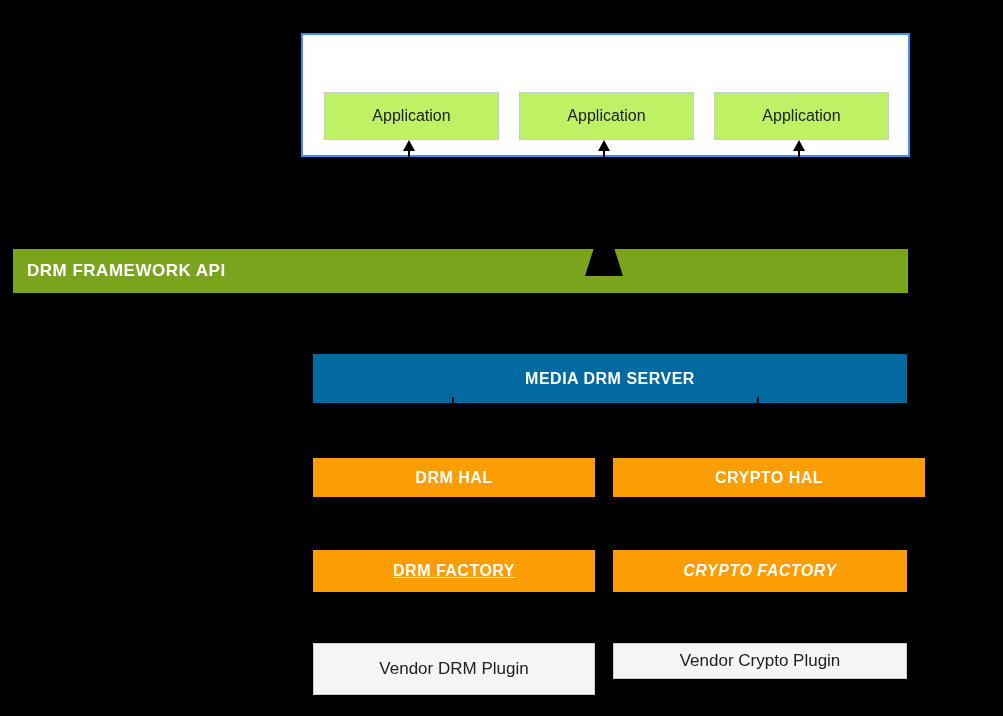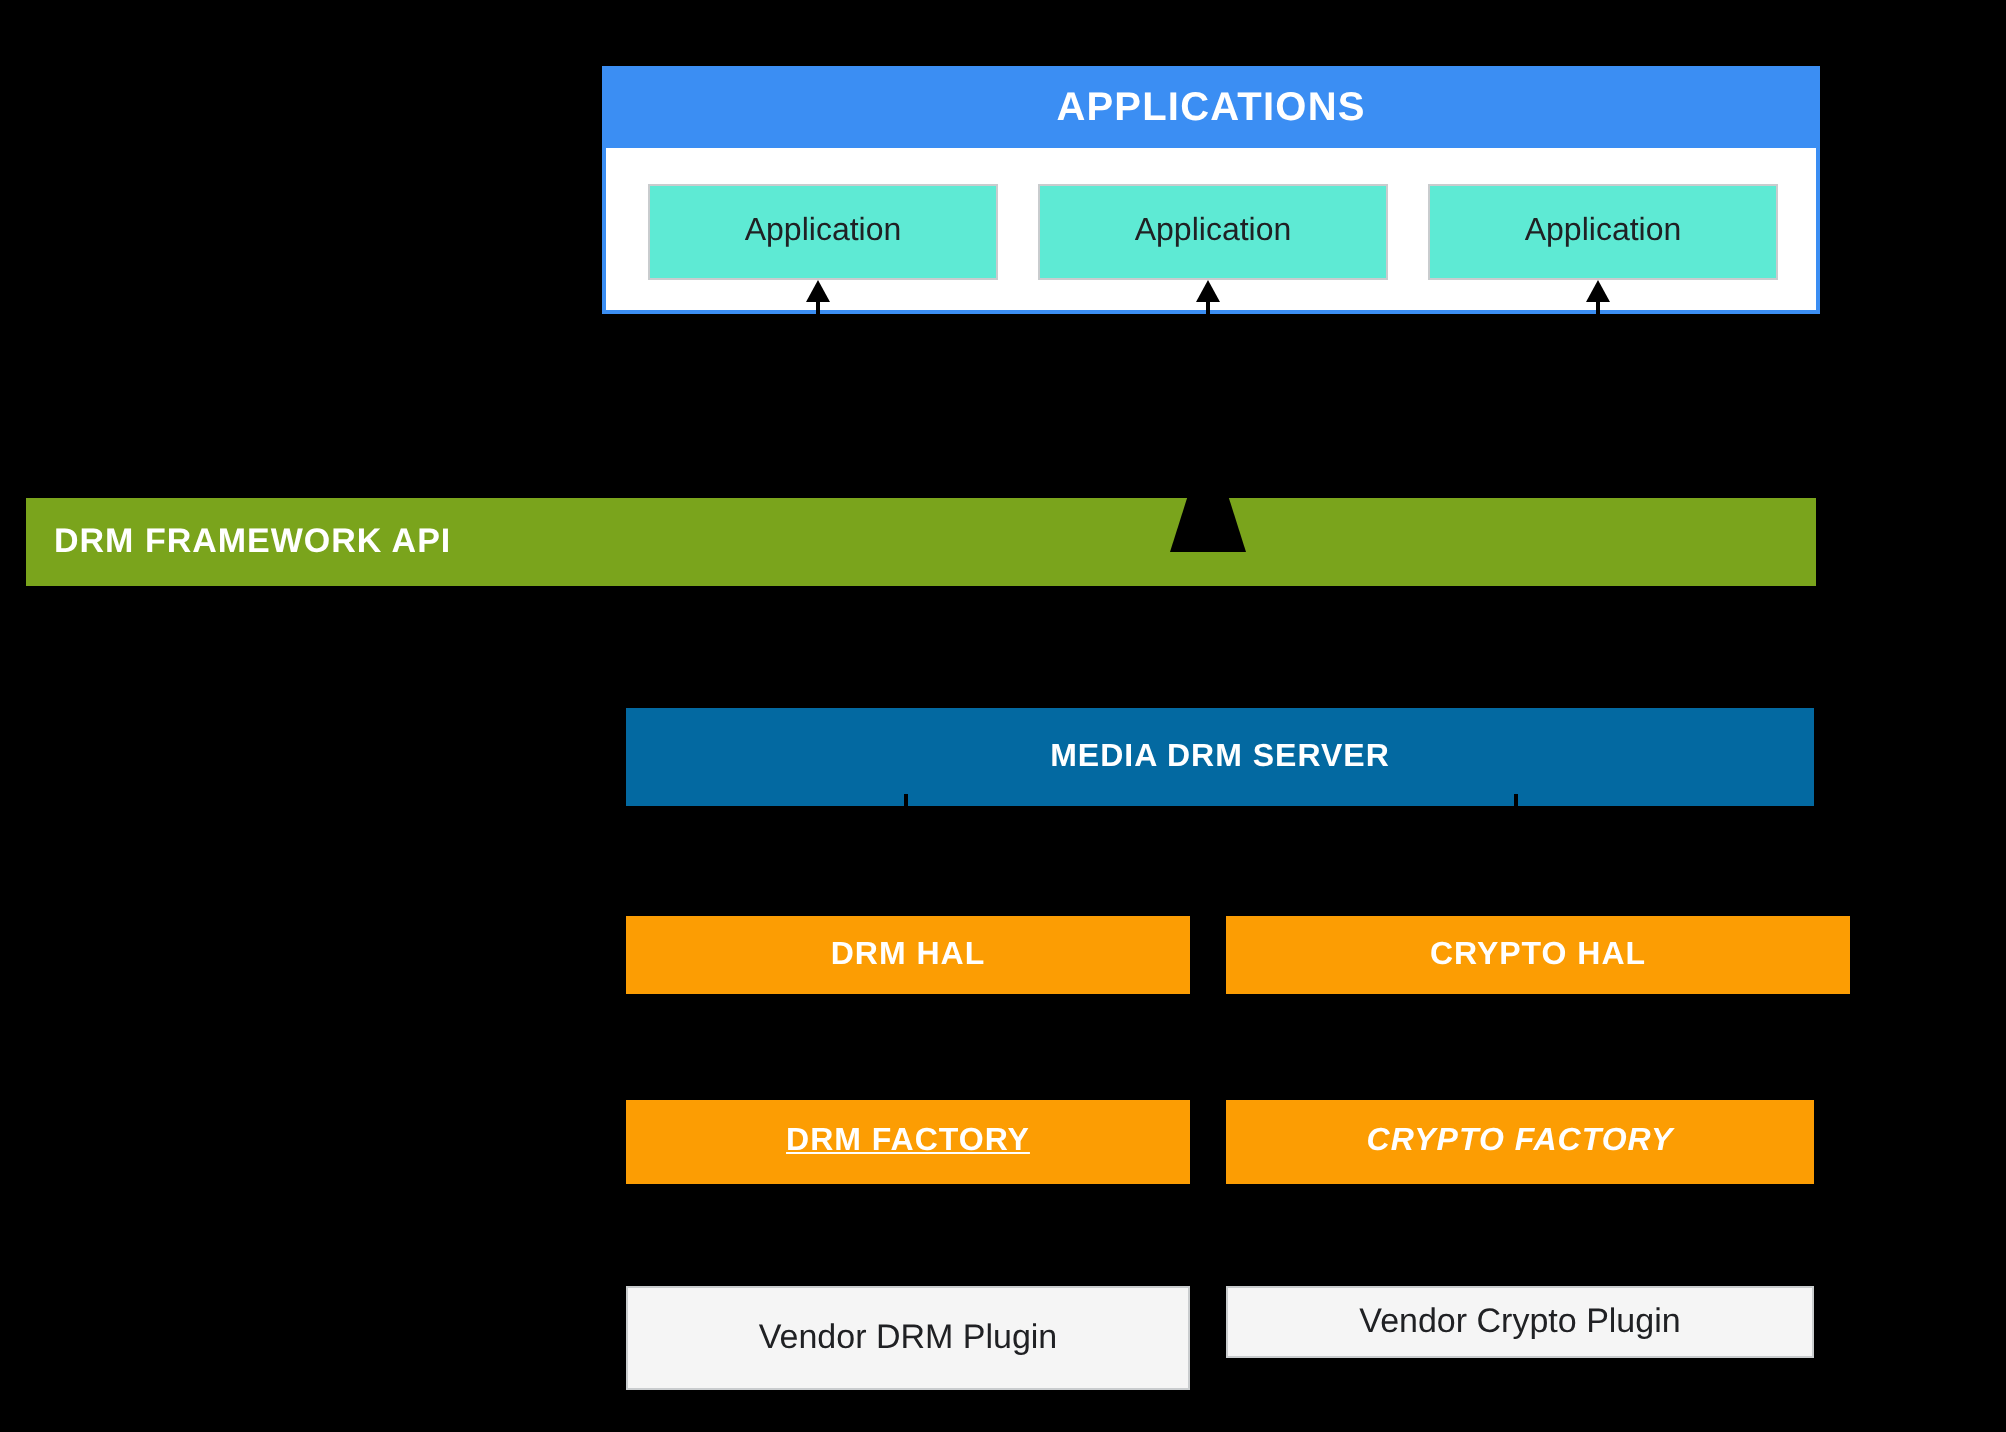--- a/index.html
+++ b/index.html
@@ -6,21 +6,21 @@
   body{width:1003px;height:716px;position:relative;overflow:hidden;
        font-family:"Liberation Sans",sans-serif;}
   .abs{position:absolute;box-sizing:border-box;}
 
   
   .apps-wrap{left:301px;top:33px;width:609px;height:124px;background:#fff;
              border:2px solid #3b8ef3;}
   .apps-header{left:0;top:0;width:100%;height:39px;background:#3b8ef3;
                display:flex;align-items:center;justify-content:center;
                color:#fff;font-size:20px;font-weight:700;letter-spacing:.6px;}
-  .app-box{top:57px;width:175px;height:48px;background:#5eead4;
+  .app-box{top:57px;width:175px;height:48px;background:#bef264;
            border:1px solid #c9ccce;display:flex;align-items:center;justify-content:center;
            color:#202124;font-size:16px;}
 
   
   .up-head{width:12px;height:11px;background:#000;
            clip-path:polygon(50% 0,100% 100%,0 100%);}
   .shaft{width:2px;background:#000;}
   .down-head{width:12px;height:14px;background:#000;
              clip-path:polygon(0 0,100% 0,50% 100%);}
   .big-wedge{width:38px;height:60px;background:#000;
@@ -46,21 +46,20 @@
 
   .vendor{background:#f5f5f5;border:1px solid #c9ccce;color:#202124;font-size:17px;
           display:flex;align-items:center;justify-content:center;}
   .ven-l{left:313px;top:643px;width:282px;height:52px;}
   .ven-r{left:613px;top:643px;width:294px;height:36px;}
 </style>
 </head>
 <body>
 
 <div class="abs apps-wrap">
-  <div class="abs apps-header">APPLICATIONS</div>
   <div class="abs app-box" style="left:21px;">Application</div>
   <div class="abs app-box" style="left:216px;">Application</div>
   <div class="abs app-box" style="left:411px;">Application</div>
 </div>
 
 <div class="abs up-head" style="left:403px;top:140px;"></div>
 <div class="abs shaft" style="left:408px;top:149px;height:8px;"></div>
 <div class="abs up-head" style="left:598px;top:140px;"></div>
 <div class="abs shaft" style="left:603px;top:149px;height:8px;"></div>
 <div class="abs up-head" style="left:793px;top:140px;"></div>

